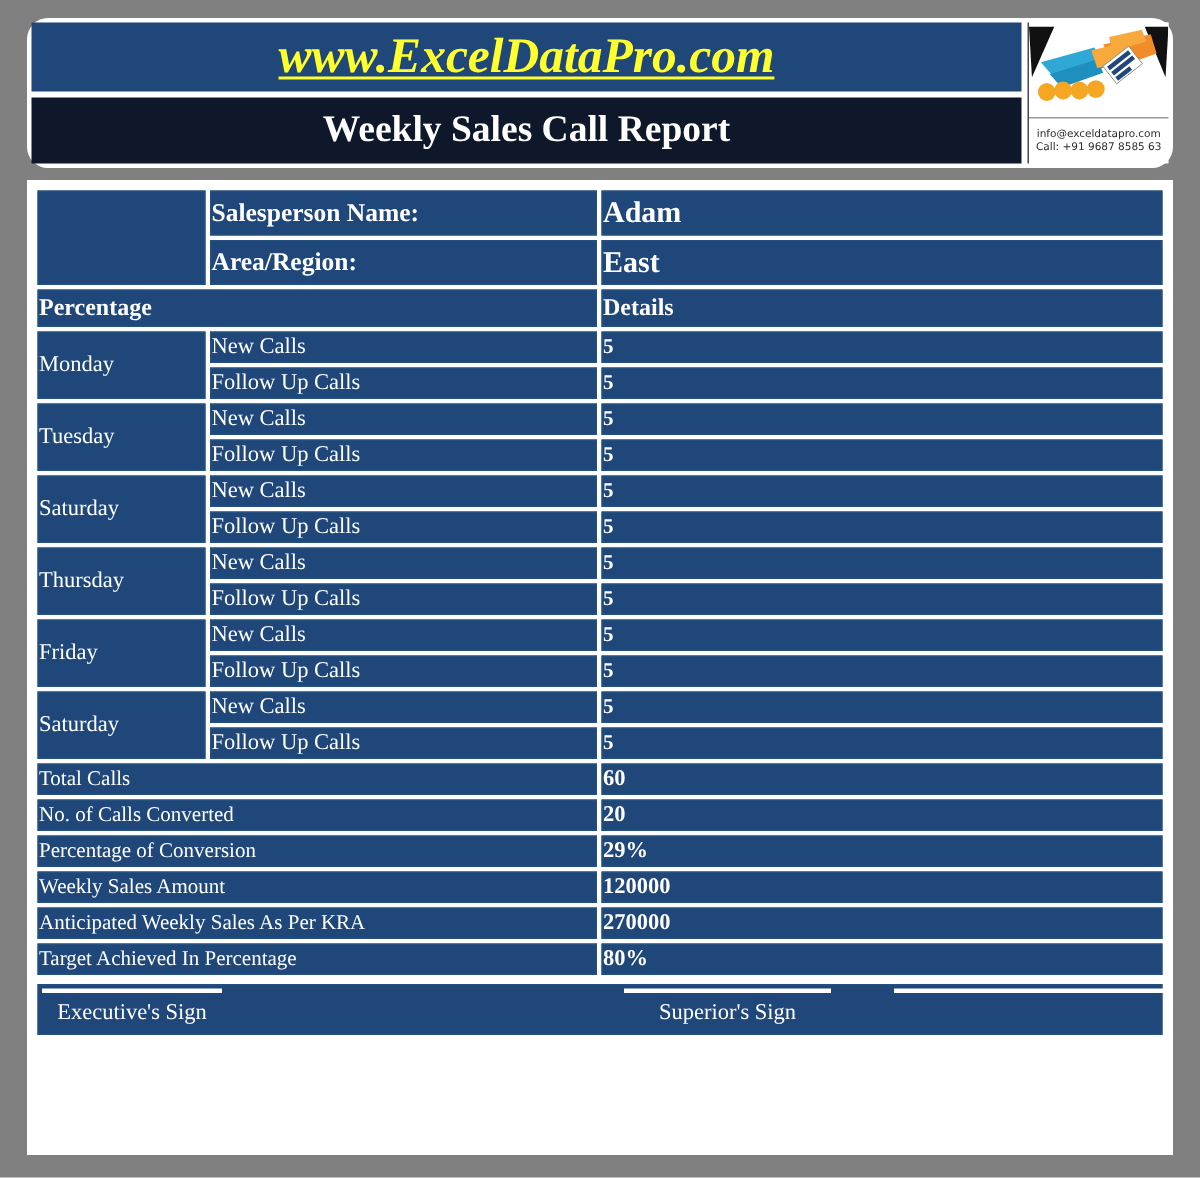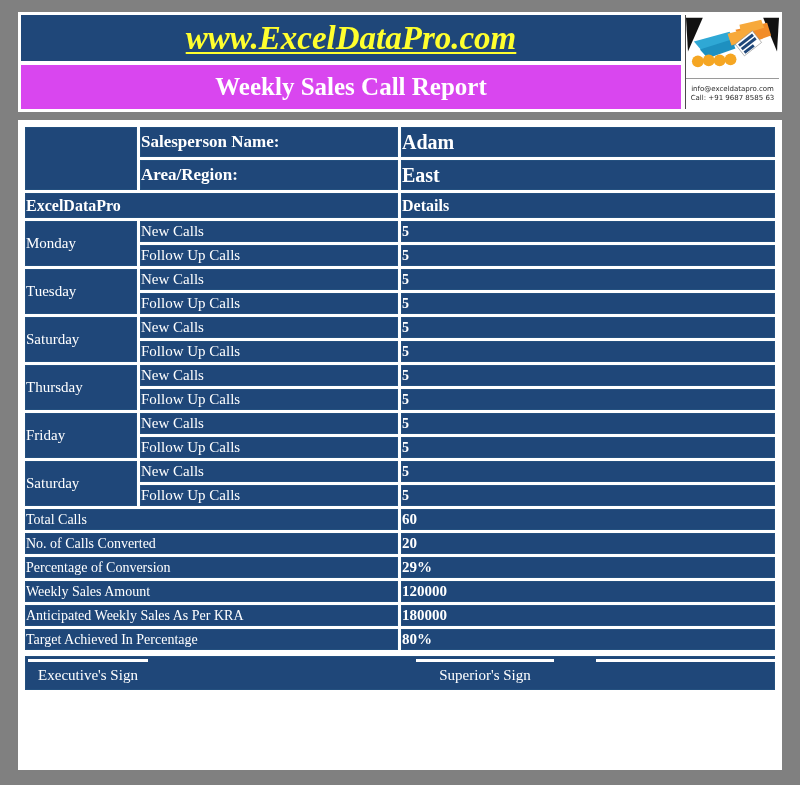--- a/index.html
+++ b/index.html
@@ -25,20 +25,21 @@
     position: absolute;
     left: 18px;
     top: 12px;
     width: 764px;
     height: 100px;
     background: #ffffff;
     box-sizing: border-box;
     padding: 3px;
     display: flex;
     flex-direction: row;
+    border-radius: 14px;
   }
   .header-left {
     flex: 1 1 auto;
     display: flex;
     flex-direction: column;
     gap: 4px;
   }
   .banner-url {
     flex: 0 0 46px;
     background: #1F4779;
@@ -54,21 +55,21 @@
     font-style: italic;
     font-size: 33px;
     letter-spacing: 0px;
     text-decoration: underline;
     text-decoration-thickness: 2px;
     text-underline-offset: 3px;
     white-space: nowrap;
   }
   .banner-title {
     flex: 1 1 auto;
-    background: #d946ef;
+    background: #0f172a;
     display: flex;
     align-items: center;
     justify-content: center;
     box-sizing: border-box;
     text-align: center;
   }
   .banner-title .title-text {
     color: #ffffff;
     font-family: "Liberation Serif", serif;
     font-weight: bold;
@@ -313,21 +314,21 @@
           <td rowspan="2" class="cell-blank"></td>
           <td class="lbl-bold">Salesperson Name:</td>
           <td class="light val-bold">Adam</td>
         </tr>
         <tr>
           <td class="lbl-bold">Area/Region:</td>
           <td class="light val-bold">East</td>
         </tr>
 
         <tr class="hdr-row">
-          <td colspan="2">ExcelDataPro</td>
+          <td colspan="2">Percentage</td>
           <td>Details</td>
         </tr>
 
         <tr>
           <td rowspan="2" class="day-cell">Monday</td>
           <td class="part-cell">New Calls</td>
           <td class="light val-cell">5</td>
         </tr>
         <tr>
           <td class="part-cell">Follow Up Calls</td>
@@ -395,21 +396,21 @@
         <tr>
           <td colspan="2" class="sum-lbl">Percentage of Conversion</td>
           <td class="sum-val">29%</td>
         </tr>
         <tr>
           <td colspan="2" class="sum-lbl">Weekly Sales Amount</td>
           <td class="light sum-val">120000</td>
         </tr>
         <tr>
           <td colspan="2" class="sum-lbl">Anticipated Weekly Sales As Per KRA</td>
-          <td class="light sum-val">180000</td>
+          <td class="light sum-val">270000</td>
         </tr>
         <tr>
           <td colspan="2" class="sum-lbl">Target Achieved In Percentage</td>
           <td class="sum-val">80%</td>
         </tr>
       </tbody>
     </table>
 
 
     <div class="sign-box">

